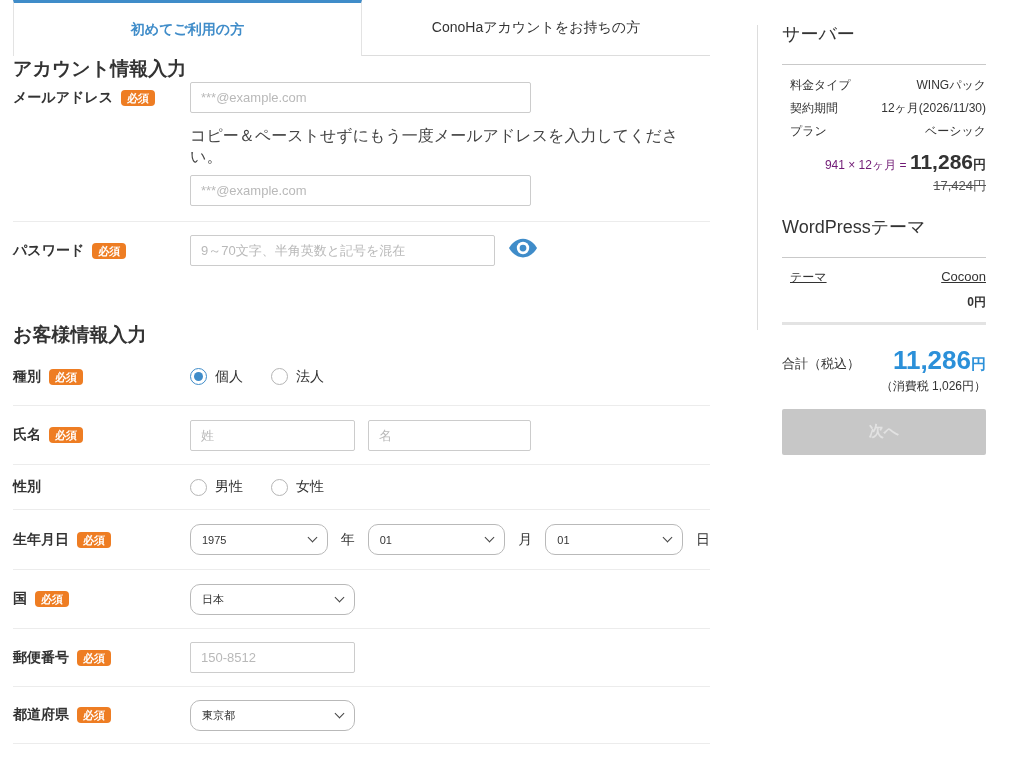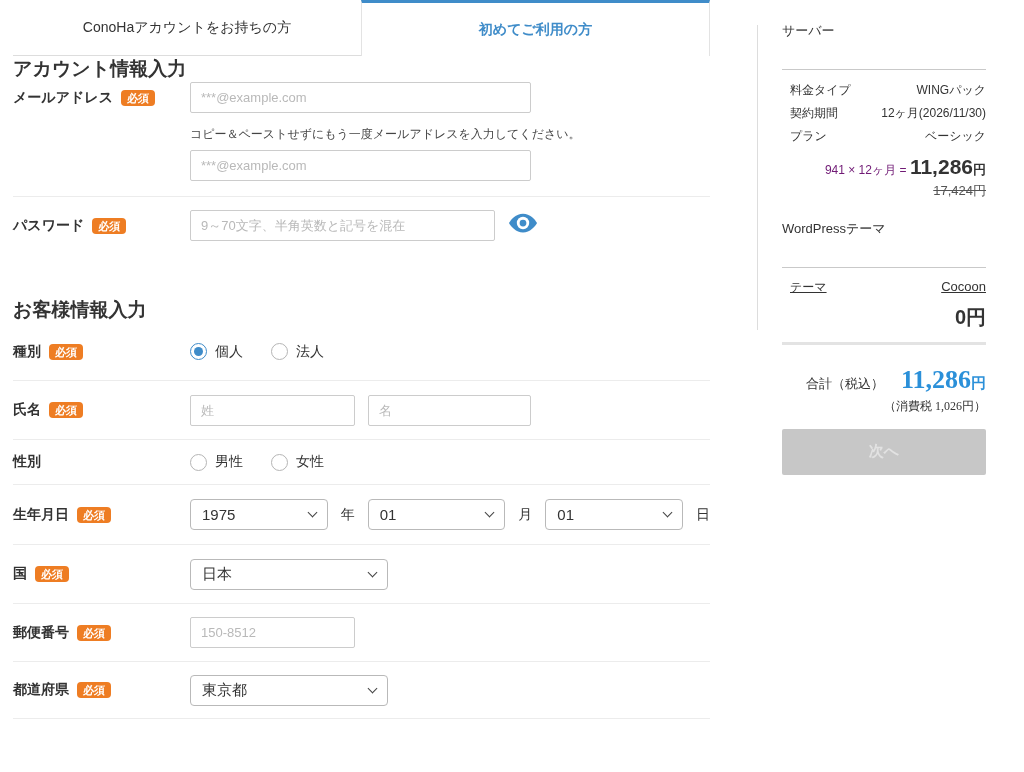--- a/index.html
+++ b/index.html
@@ -23,30 +23,30 @@
   .label-col { width:177px; flex:0 0 177px; display:flex; align-items:center; }
   .flabel { font-size:14px; font-weight:bold; color:#333; }
   .req { display:inline-block; margin-left:8px; background:#ee7d23; color:#fff;
     font-size:11px; font-weight:bold; padding:3px 6px 2px; border-radius:4px; line-height:1; }
 
   input.txt { height:31px; border:1px solid #ccc; border-radius:2px; padding:0 10px;
     font-size:13px; color:#333; font-family:inherit; background:#fff; }
   input.txt::placeholder { color:#b9b9b9; }
   .w341 { width:341px; } .w305 { width:305px; } .w165 { width:165px; } .w163 { width:163px; }
 
-  .sel { height:31px; border:1px solid #b9b9b9; border-radius:4px; background:#fff;
+  .sel { height:31px; border:1px solid #b9b9b9; border-radius:10px; background:#fff;
     display:flex; align-items:center; justify-content:space-between; padding:0 11px;
-    font-size:15px; color:#333; cursor:pointer; }
-  .sel.w138 { width:138px; } .sel.w165 { width:198px; }
+    font-size:11px; color:#333; cursor:pointer; }
+  .sel.w138 { width:138px; } .sel.w165 { width:165px; }
   .chev { width:7px; height:7px; border-right:1.5px solid #444; border-bottom:1.5px solid #444;
     transform:rotate(45deg); margin-top:-4px; }
 
   .email-row { display:flex; align-items:flex-start; }
   .email-row .label-col { padding-top:7px; }
-  .helper { font-size:12px; color:#444; margin:13px 0 7px; }
+  .helper { font-size:16px; color:#444; margin:13px 0 7px; }
   .sep { border-top:1px solid #ececec; margin-top:15px; }
   .pw-row { display:flex; padding-top:13px; }
   .eye-btn { margin-left:13px; width:30px; height:26px; background:none; border:none; cursor:pointer; display:flex; align-items:center; }
 
   .frow { display:flex; align-items:center; border-bottom:1px solid #ececec; }
   .h58{height:58px}.h59{height:59px}.h45{height:45px}.h60{height:60px}.h57{height:57px}
 
   .radio-opt { display:flex; align-items:center; margin-right:28px; font-size:14px; cursor:pointer; }
   .radio { width:17px; height:17px; border-radius:50%; border:1px solid #b5b5b5; background:#fff;
     margin-right:8px; position:relative; }
@@ -54,53 +54,53 @@
   .radio.checked::after { content:''; position:absolute; left:3px; top:3px; right:3px; bottom:3px;
     border-radius:50%; background:#3f8cc9; }
 
   .gap13 { margin-right:13px; }
   .unit { font-size:14px; margin:0 13px; }
   .unit:last-child { margin-right:0; }
 
   
   .vdivider { position:absolute; left:757px; top:25px; width:1px; height:305px; background:#ddd; }
   .sidebar { position:absolute; left:782px; top:0; width:204px; }
-  .sb-title { font-size:13px; color:#333; padding:22px 0 29px; border-bottom:1px solid #c9c9c9; }
+  .sb-title { font-size:18px; color:#333; padding:22px 0 18px; border-bottom:1px solid #c9c9c9; }
   .sb-title.wp { padding-top:20px; }
   .sb-rows { padding:9px 0 0 8px; }
   .sb-row { display:flex; justify-content:space-between; font-size:12px; line-height:23px; color:#333; }
   .sb-calc { text-align:right; margin-top:7px; white-space:nowrap; }
   .sb-calc .pre { font-size:12px; color:#701a75; }
   .sb-calc .big { font-size:21px; font-weight:bold; color:#333; }
   .sb-calc .yen { font-size:13px; font-weight:bold; }
   .sb-strike { text-align:right; font-size:13px; color:#555; text-decoration:line-through; margin-top:3px; }
   .sb-theme { display:flex; justify-content:space-between; font-size:12px; padding:11px 0 4px 8px;text-decoration:underline; }
   .sb-theme .val { font-size:13px; }
-  .sb-zero { text-align:right; font-size:20px; font-weight:bold; padding:4px 0 11px;
+  .sb-zero { text-align:right; font-size:12px; font-weight:bold; padding:4px 0 11px;
     border-bottom:3px solid #e3e3e3; }
-  .sb-total { display:flex; justify-content:flex-end; margin-top:21px;font-family:Liberation Serif, serif; }
+  .sb-total { display:flex; justify-content:space-between; margin-top:21px; }
   .sb-total .lbl { font-size:13px; padding-top:9px; }
   .sb-total .right { text-align:right; }
   .sb-total .price { font-size:26px; font-weight:bold; color:#2b90d9; line-height:1.1; }
   .sb-total .yen { font-size:15px; font-weight:bold; color:#2b90d9; }
   .sb-total .tax { font-size:12px; color:#333; margin-top:3px; }
   .next-btn { margin-top:14px; width:100%; height:46px; background:#c7c7c7; color:#e2e2e2;
     font-size:15px; font-weight:bold; border:none; border-radius:2px; font-family:inherit; cursor:default; }
 </style>
 </head>
 <body>
 
 <div class="main">
 
   <div class="tabs">
+    <div class="tab active">
+      <span>初めてご利用の方</span>
+    </div>
     <div class="tab inactive">
       <span>ConoHaアカウントをお持ちの方</span>
-    </div>
-    <div class="tab active">
-      <span>初めてご利用の方</span>
     </div>
   </div>
 
   <h1 class="section-title t-account">アカウント情報入力</h1>
 
   <div class="email-row">
     <div class="label-col">
       <span class="flabel">メールアドレス</span>
       <span class="req">必須</span>
     </div>

